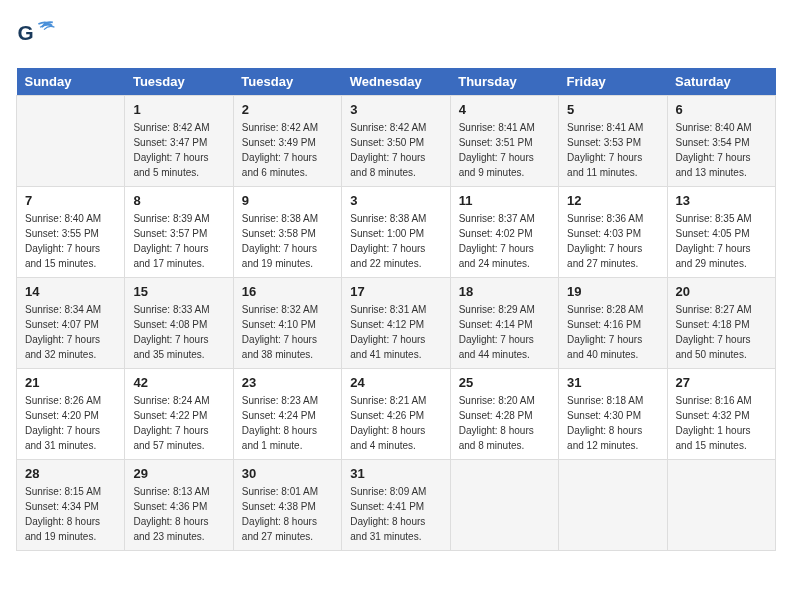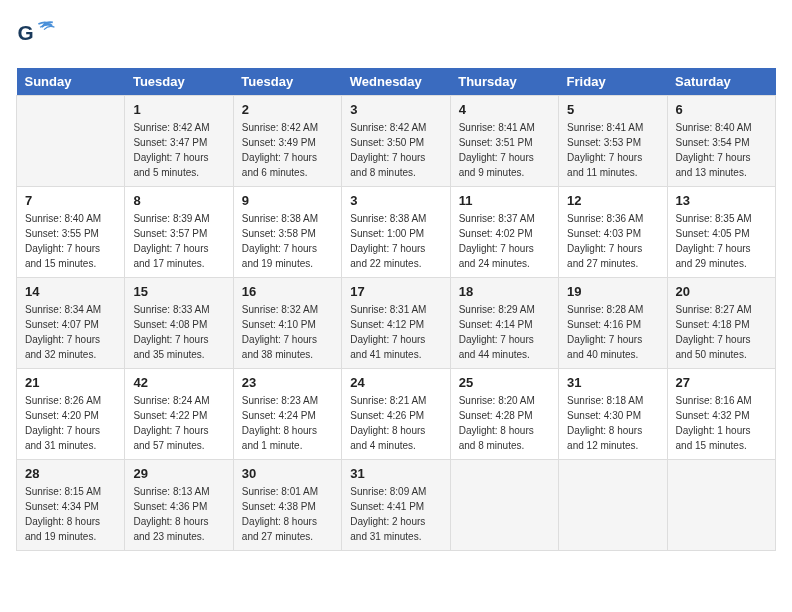--- a/index.html
+++ b/index.html
@@ -371,21 +371,21 @@
             <div>Sunrise: 8:01 AM</div>
             <div>Sunset: 4:38 PM</div>
             <div>Daylight: 8 hours and 27 minutes.</div>
           </div>
         </td>
         <td>
           <span class="day-number">31</span>
           <div class="day-info">
             <div>Sunrise: 8:09 AM</div>
             <div>Sunset: 4:41 PM</div>
-            <div>Daylight: 2 hours and 31 minutes.</div>
+            <div>Daylight: 8 hours and 31 minutes.</div>
           </div>
         </td>
         <td class="empty-cell"></td>
         <td class="empty-cell"></td>
         <td class="empty-cell"></td>
       </tr>
     </tbody>
 </table>
 
 </body></html>

